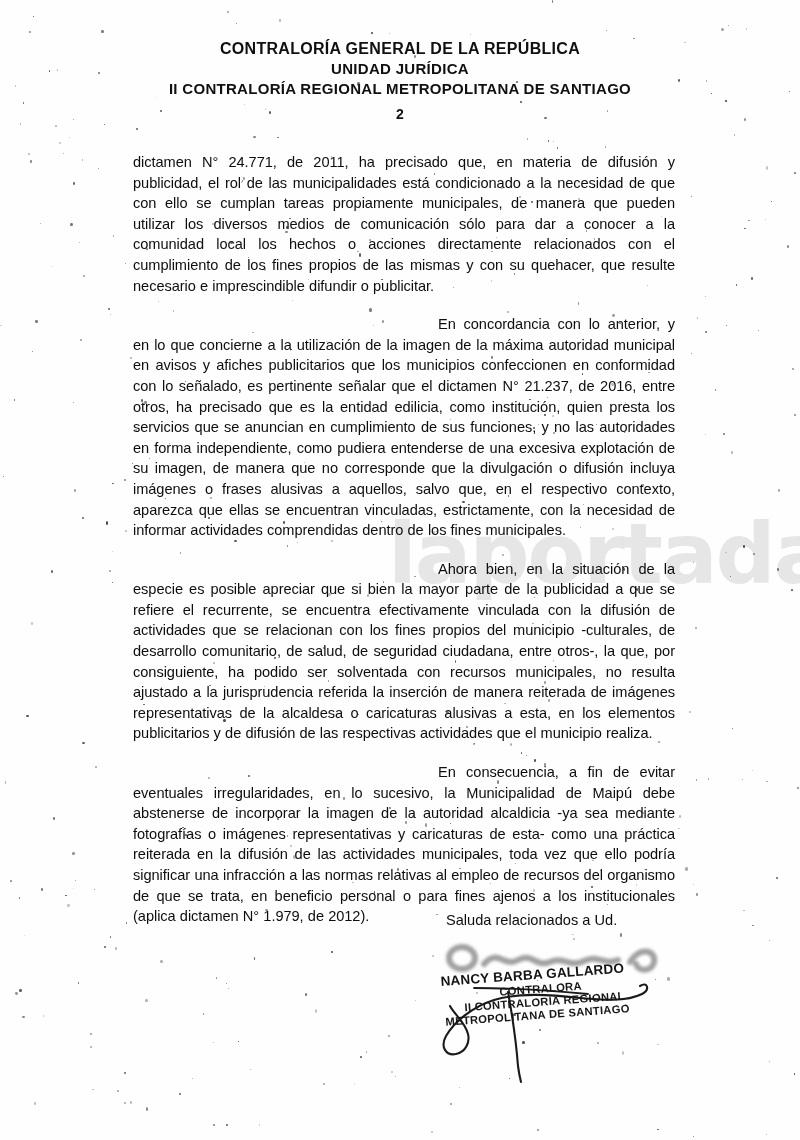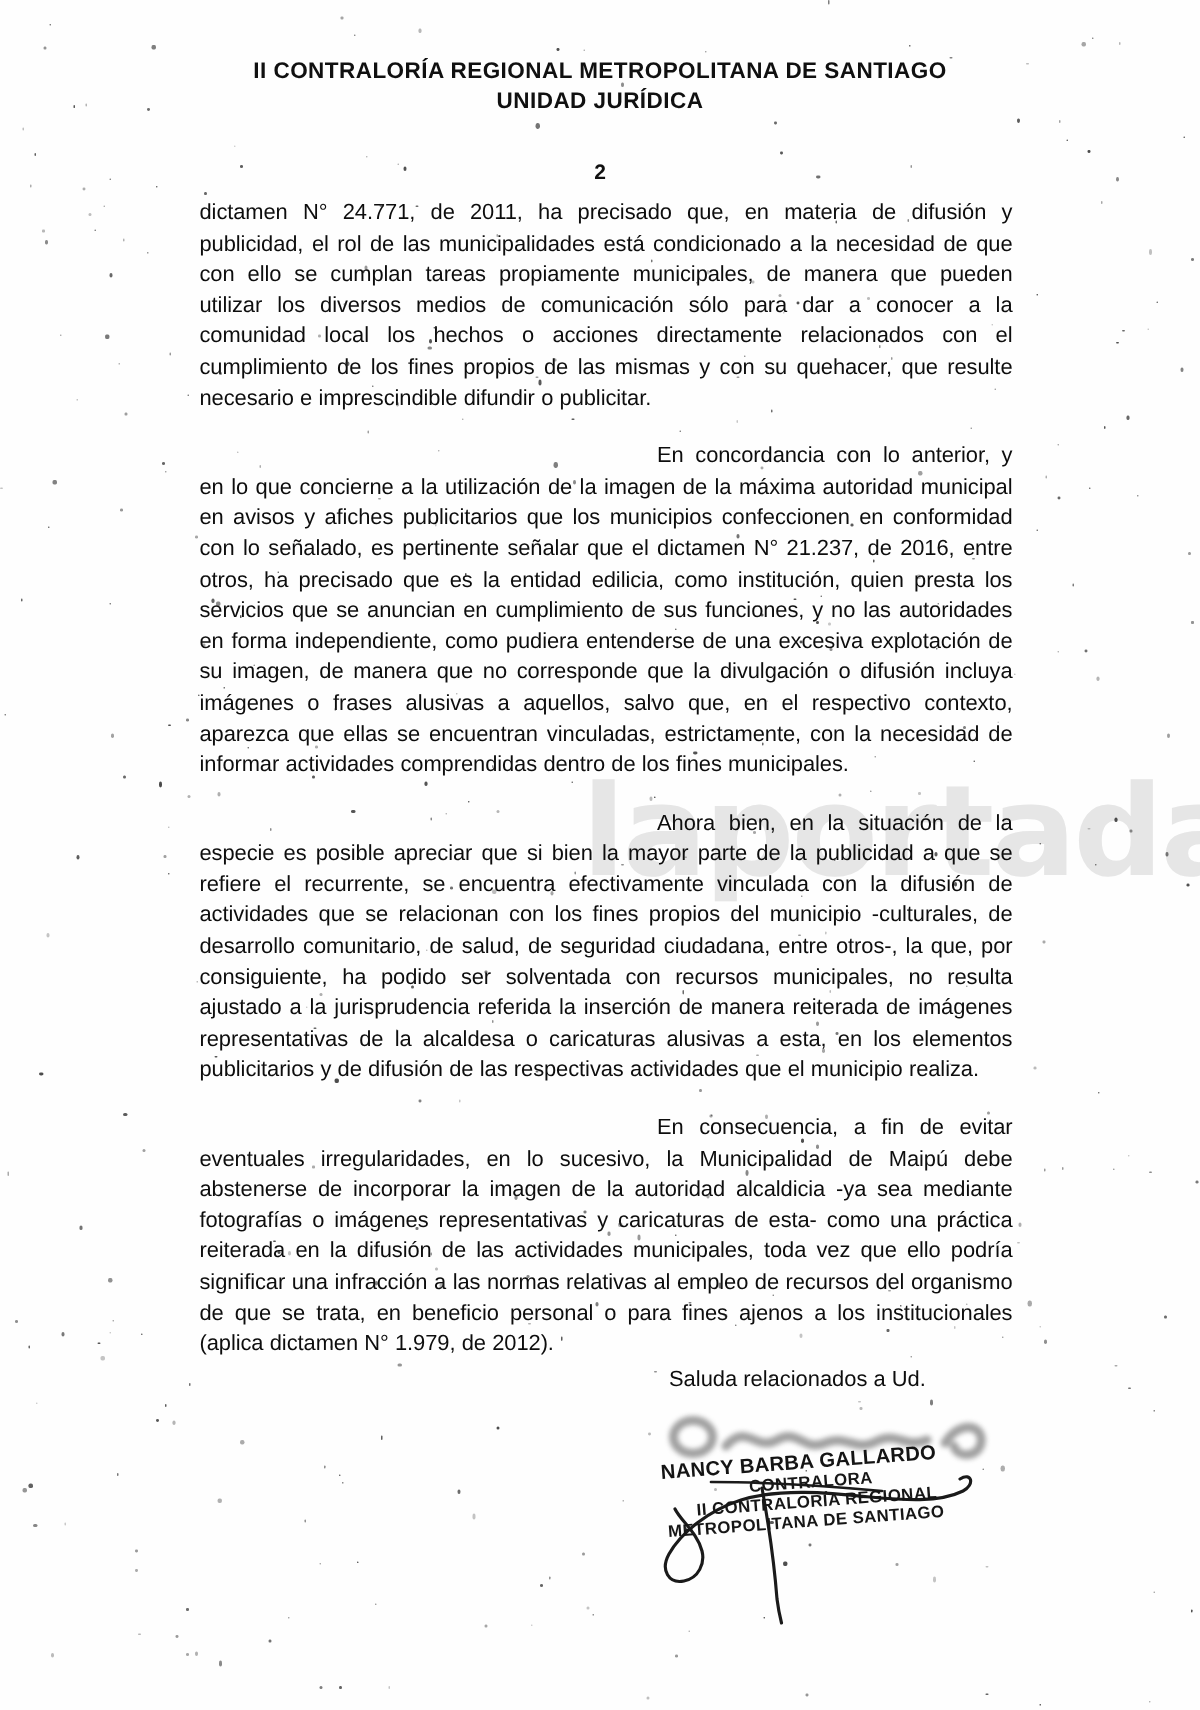--- a/index.html
+++ b/index.html
@@ -98,21 +98,21 @@
     text-align: center;
     font-size: 14px;
     font-weight: 700;
     color: #111;
   }
 
   
   .body-block {
     position: absolute;
     left: 133px;
-    top: 132px;
+    top: 152px;
     width: 542px;
   }
 
   p.para {
     margin: 0 0 18px 0;
     font-size: 14.6px;
     line-height: 20.6px;
     text-align: justify;
     text-justify: inter-word;
     color: #0d0d0d;
@@ -196,22 +196,23 @@
 </head>
 <body>
 
 <div id="page">
 
   <div class="watermark wm-main">laportada.cl</div>
 
   <div class="content">
 
     <div class="doc-header">
+      <span class="hline l1">CONTRALORÍA GENERAL DE LA REPÚBLICA</span>
+      <span class="hline l3">UNIDAD JURÍDICA</span>
       <span class="hline l2">II CONTRALORÍA REGIONAL METROPOLITANA DE SANTIAGO</span>
-      <span class="hline l3">UNIDAD JURÍDICA</span>
     </div>
 
     <div class="page-number">2</div>
 
     <div class="body-block">
       <p class="para">dictamen N° 24.771, de 2011, ha precisado que, en materia de difusión y publicidad, el rol de las municipalidades está condicionado a la necesidad de que con ello se cumplan tareas propiamente municipales, de manera que pueden utilizar los diversos medios de comunicación sólo para dar a conocer a la comunidad local los hechos o acciones directamente relacionados con el cumplimiento de los fines propios de las mismas y con su quehacer, que resulte necesario e imprescindible difundir o publicitar.</p>
       <p class="para indent-lg">En concordancia con lo anterior, y en lo que concierne a la utilización de la imagen de la máxima autoridad municipal en avisos y afiches publicitarios que los municipios confeccionen en conformidad con lo señalado, es pertinente señalar que el dictamen N° 21.237, de 2016, entre otros, ha precisado que es la entidad edilicia, como institución, quien presta los servicios que se anuncian en cumplimiento de sus funciones, y no las autoridades en forma independiente, como pudiera entenderse de una excesiva explotación de su imagen, de manera que no corresponde que la divulgación o difusión incluya imágenes o frases alusivas a aquellos, salvo que, en el respectivo contexto, aparezca que ellas se encuentran vinculadas, estrictamente, con la necesidad de informar actividades comprendidas dentro de los fines municipales.</p>
       <p class="para indent-lg">Ahora bien, en la situación de la especie es posible apreciar que si bien la mayor parte de la publicidad a que se refiere el recurrente, se encuentra efectivamente vinculada con la difusión de actividades que se relacionan con los fines propios del municipio -culturales, de desarrollo comunitario, de salud, de seguridad ciudadana, entre otros-, la que, por consiguiente, ha podido ser solventada con recursos municipales, no resulta ajustado a la jurisprudencia referida la inserción de manera reiterada de imágenes representativas de la alcaldesa o caricaturas alusivas a esta, en los elementos publicitarios y de difusión de las respectivas actividades que el municipio realiza.</p>
       <p class="para indent-lg">En consecuencia, a fin de evitar eventuales irregularidades, en lo sucesivo, la Municipalidad de Maipú debe abstenerse de incorporar la imagen de la autoridad alcaldicia -ya sea mediante fotografías o imágenes representativas y caricaturas de esta- como una práctica reiterada en la difusión de las actividades municipales, toda vez que ello podría significar una infracción a las normas relativas al empleo de recursos del organismo de que se trata, en beneficio personal o para fines ajenos a los institucionales (aplica dictamen N° 1.979, de 2012).</p>
     </div>

